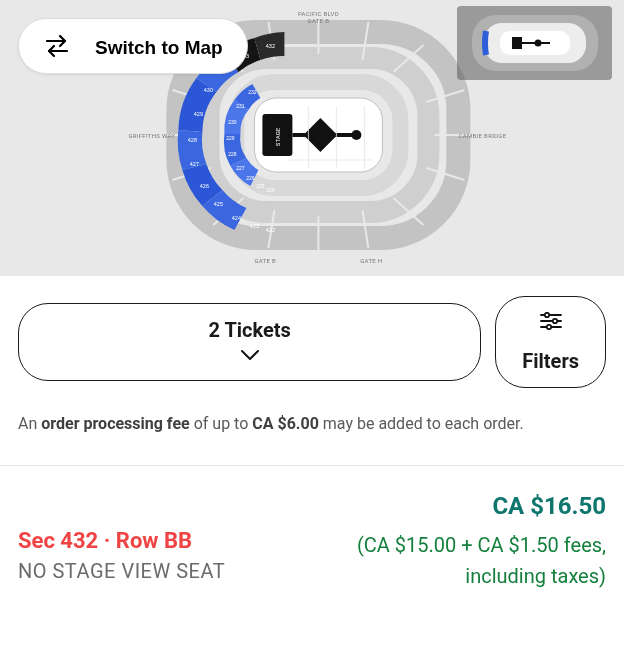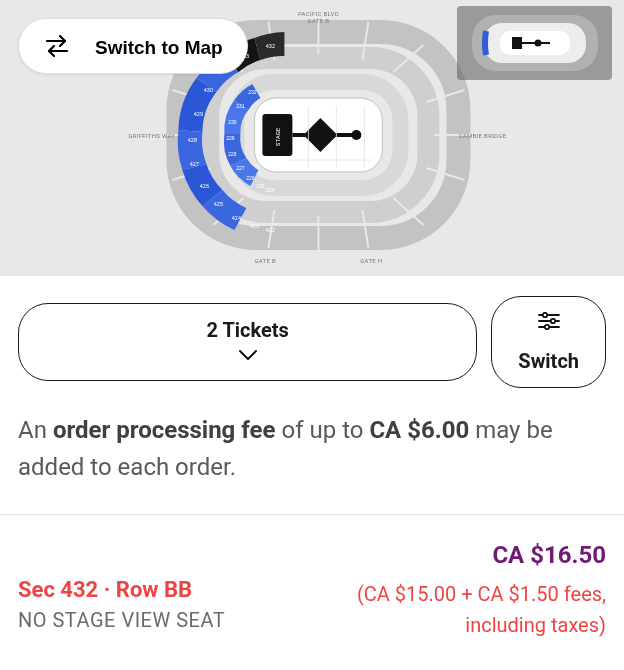--- a/index.html
+++ b/index.html
@@ -91,21 +91,21 @@
     cursor: pointer;
     background:#fff;
     flex-direction:column;
   }
   .ticket-select { flex: 1; }
   .filter-btn { gap: 14px; padding: 14px 26px; }
 
   
   .fee-notice {
     padding: 10px 18px 28px;
-    font-size: 24px;
+    font-size: 16px;
     line-height: 1.55;
     color: #5a5a5a;
     border-bottom: 1px solid #e2e2e2;
     background:#fff;
   }
   .fee-notice b { font-weight: 700; color:#404040; }
 
   
   .listing {
     display: flex;
@@ -126,26 +126,26 @@
     color: #6b6b6b;
     letter-spacing: 0.5px;
   }
   .listing-right {
     text-align: right;
     max-width: 260px;
   }
   .price-main {
     font-size: 24px;
     font-weight: 700;
-    color: #701a75;
+    color: #0f766e;
     margin-bottom: 10px;
   }
   .price-detail {
     font-size: 20px;
-    color: #ef4444;
+    color: #15803d;
     line-height: 1.55;
   }
 </style>
 </head>
 <body>
 
 <div class="map-area">
 
   <button class="switch-btn">
     <span>
@@ -284,21 +284,21 @@
     <span>
       <svg width="22" height="18" viewBox="0 0 22 18" stroke="#111" stroke-width="1.8" fill="none" stroke-linecap="round">
         <line x1="1" y1="3" x2="21" y2="3"></line>
           <circle cx="7" cy="3" r="2.2" fill="#fff"></circle>
         <line x1="1" y1="9" x2="21" y2="9"></line>
           <circle cx="15" cy="9" r="2.2" fill="#fff"></circle>
         <line x1="1" y1="15" x2="21" y2="15"></line>
           <circle cx="9" cy="15" r="2.2" fill="#fff"></circle>
       </svg>
     </span>
-    <span>Switch</span>
+    <span>Filters</span>
   </div>
 </div>
 
 <div class="fee-notice">
   <span>An </span><b>order processing fee</b><span> of up to </span><b>CA $6.00</b><span> may be added to each order.</span>
 </div>
 
 <div class="listing">
   <div class="listing-left">
     <div class="seat-line">Sec 432 · Row BB</div>

